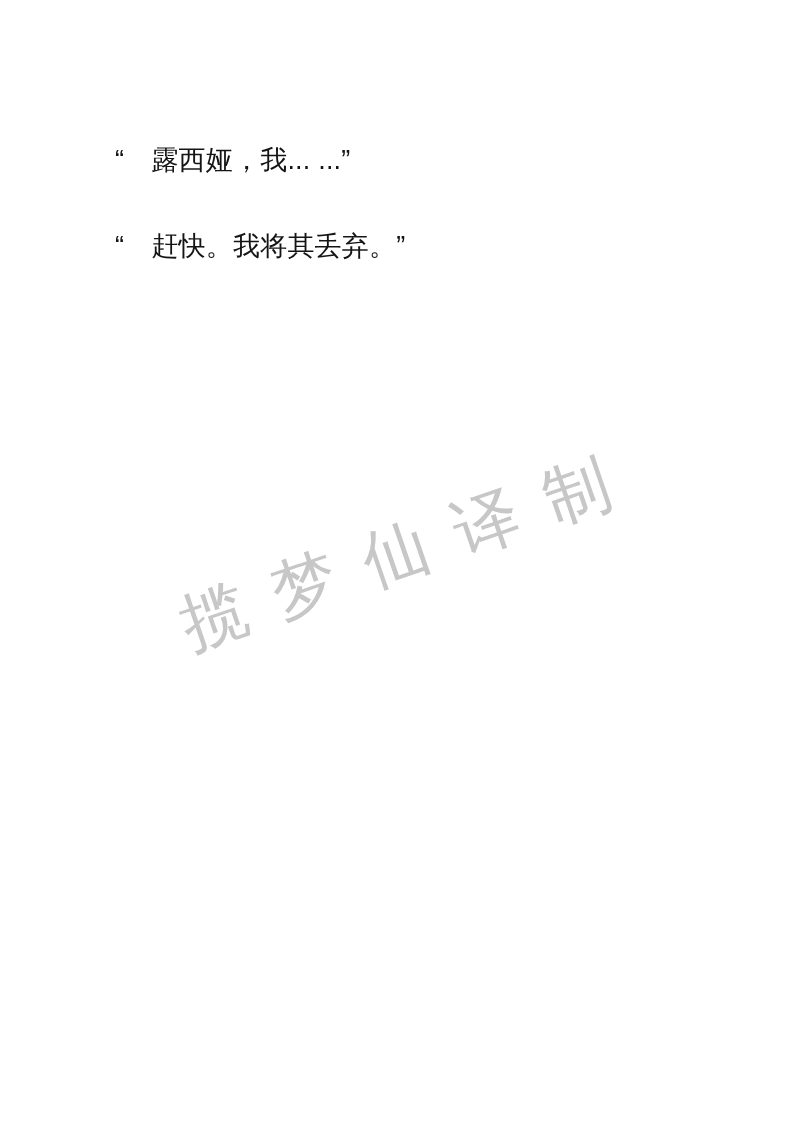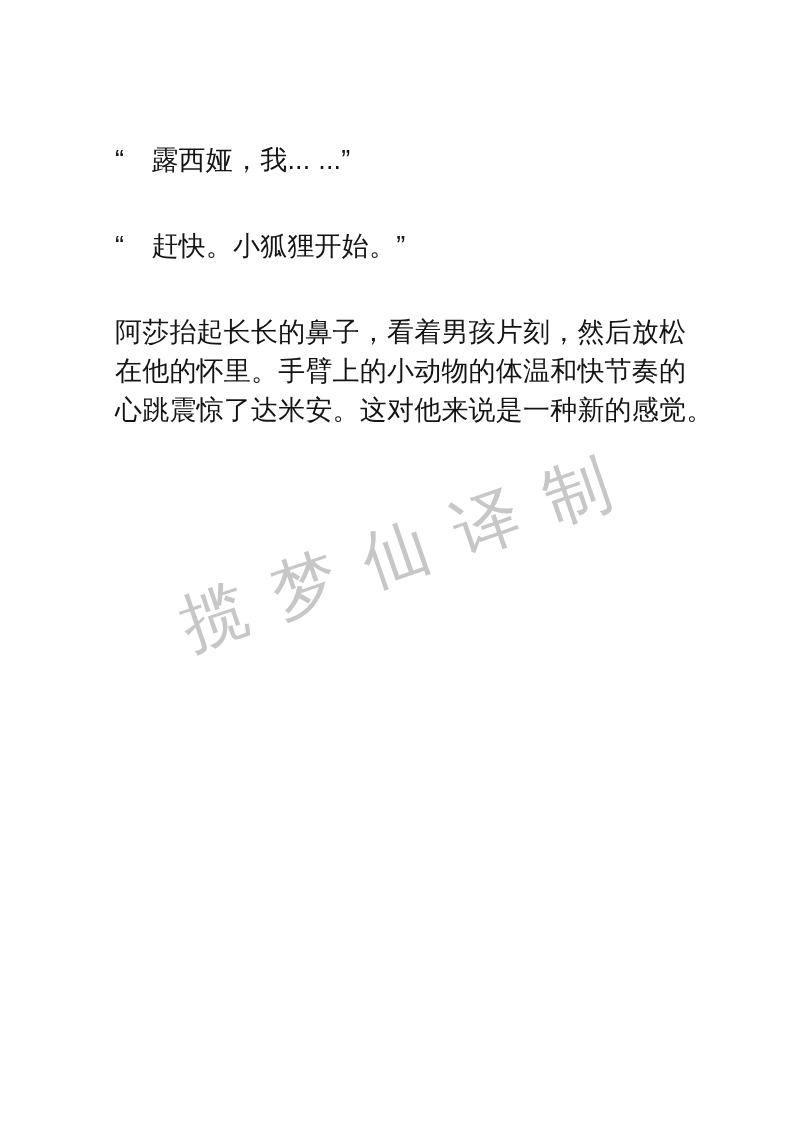--- a/index.html
+++ b/index.html
@@ -48,19 +48,16 @@
 </style>
 </head>
 <body>
 
 <div class="page">
 
   <div class="watermark">揽梦仙译制</div>
 
   <div class="content">
     <p class="para">“　露西娅，我... ...”</p>
-    <p class="para">“　赶快。小狐狸开始。”</p>
-    <p class="para">阿莎抬起长长的鼻子，看着男孩片刻，然后放松
-在他的怀里。手臂上的小动物的体温和快节奏的
-心跳震惊了达米安。这对他来说是一种新的感觉。</p>
+    <p class="para">“　赶快。我将其丢弃。”</p>
   </div>
 
 </div>
 
 </body></html>

